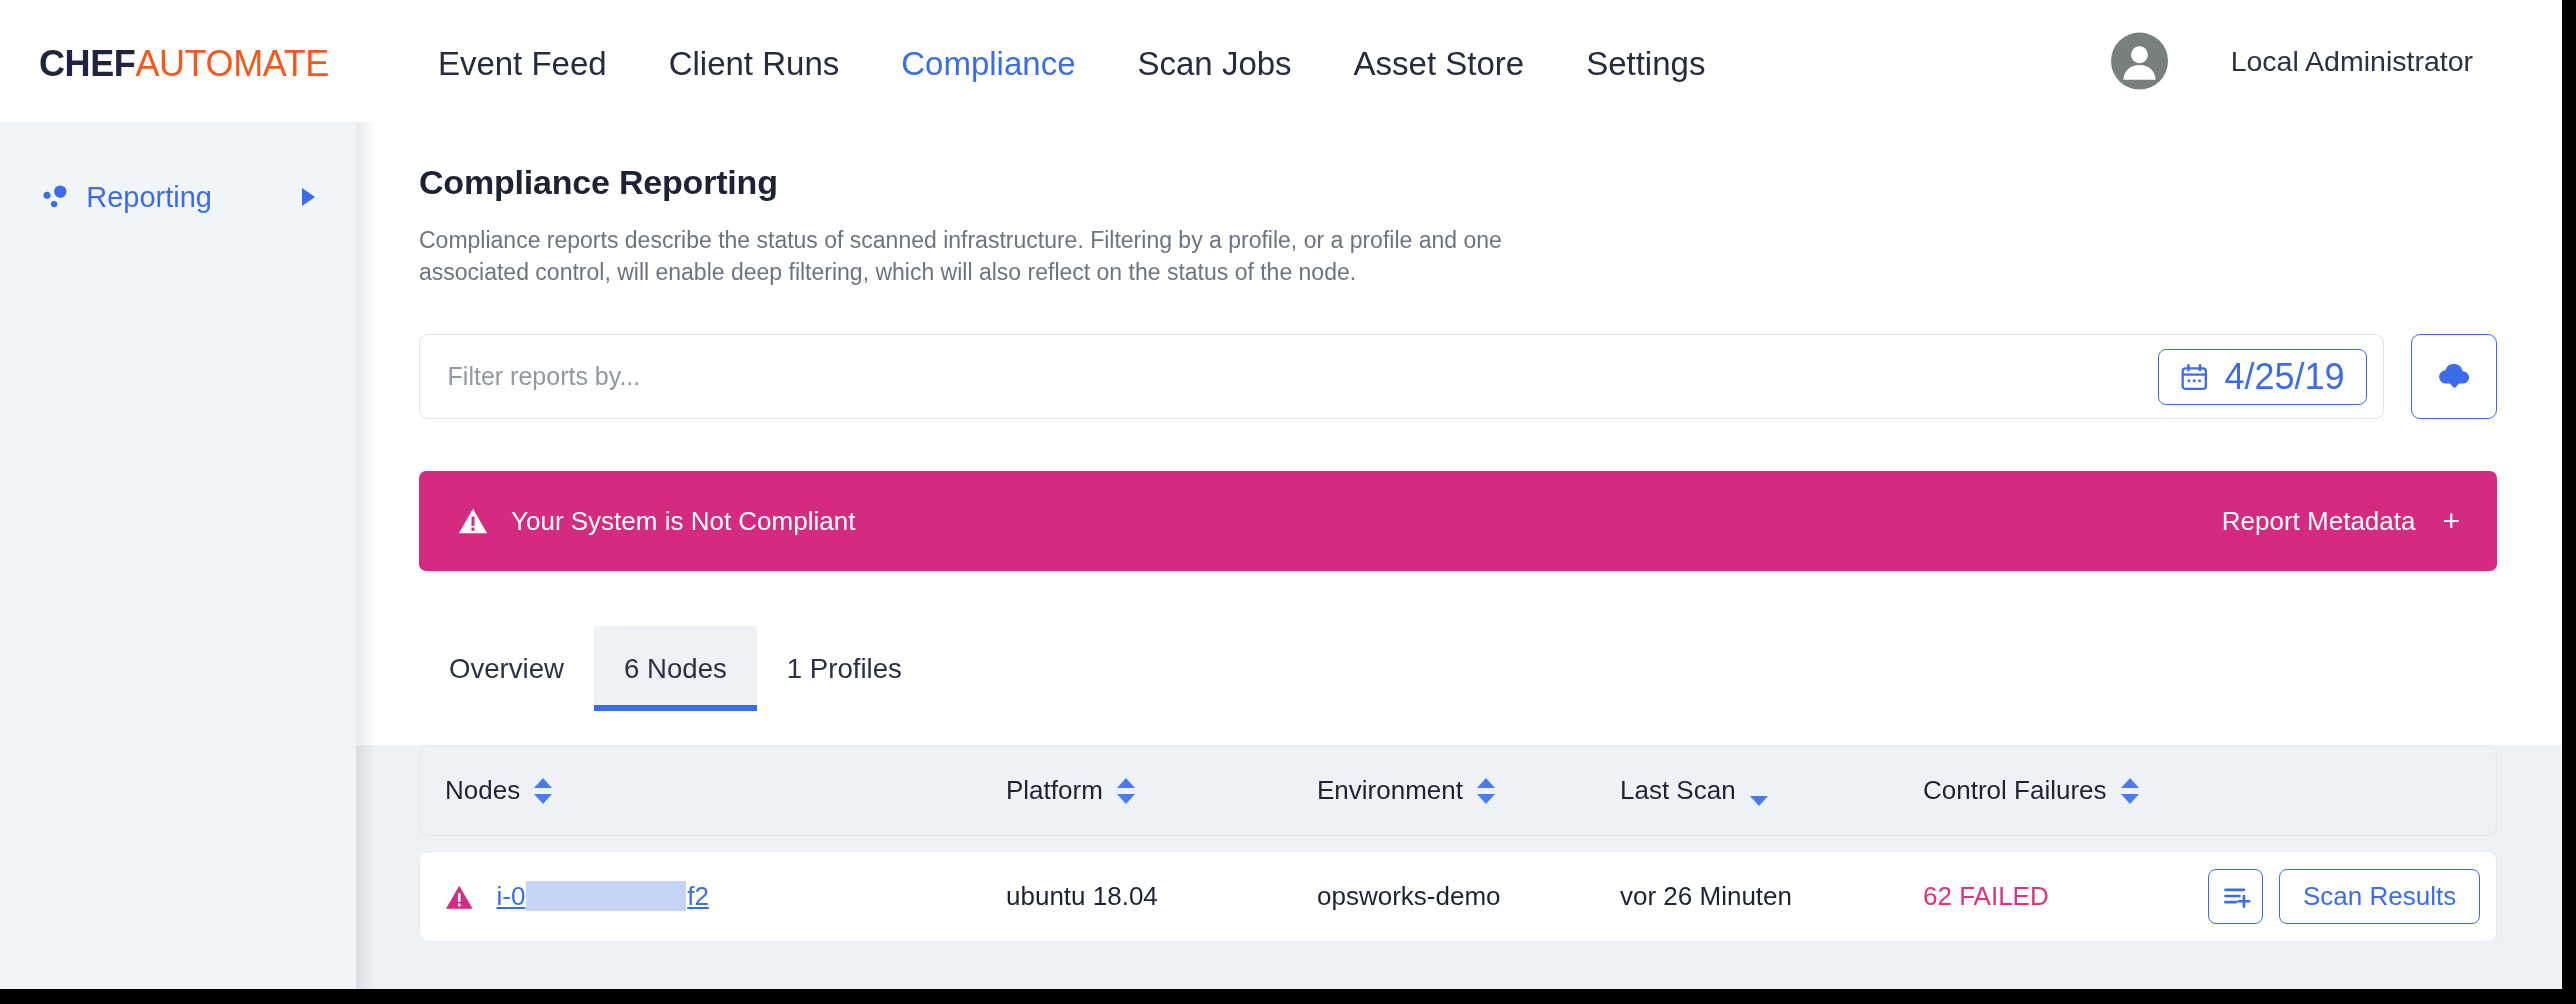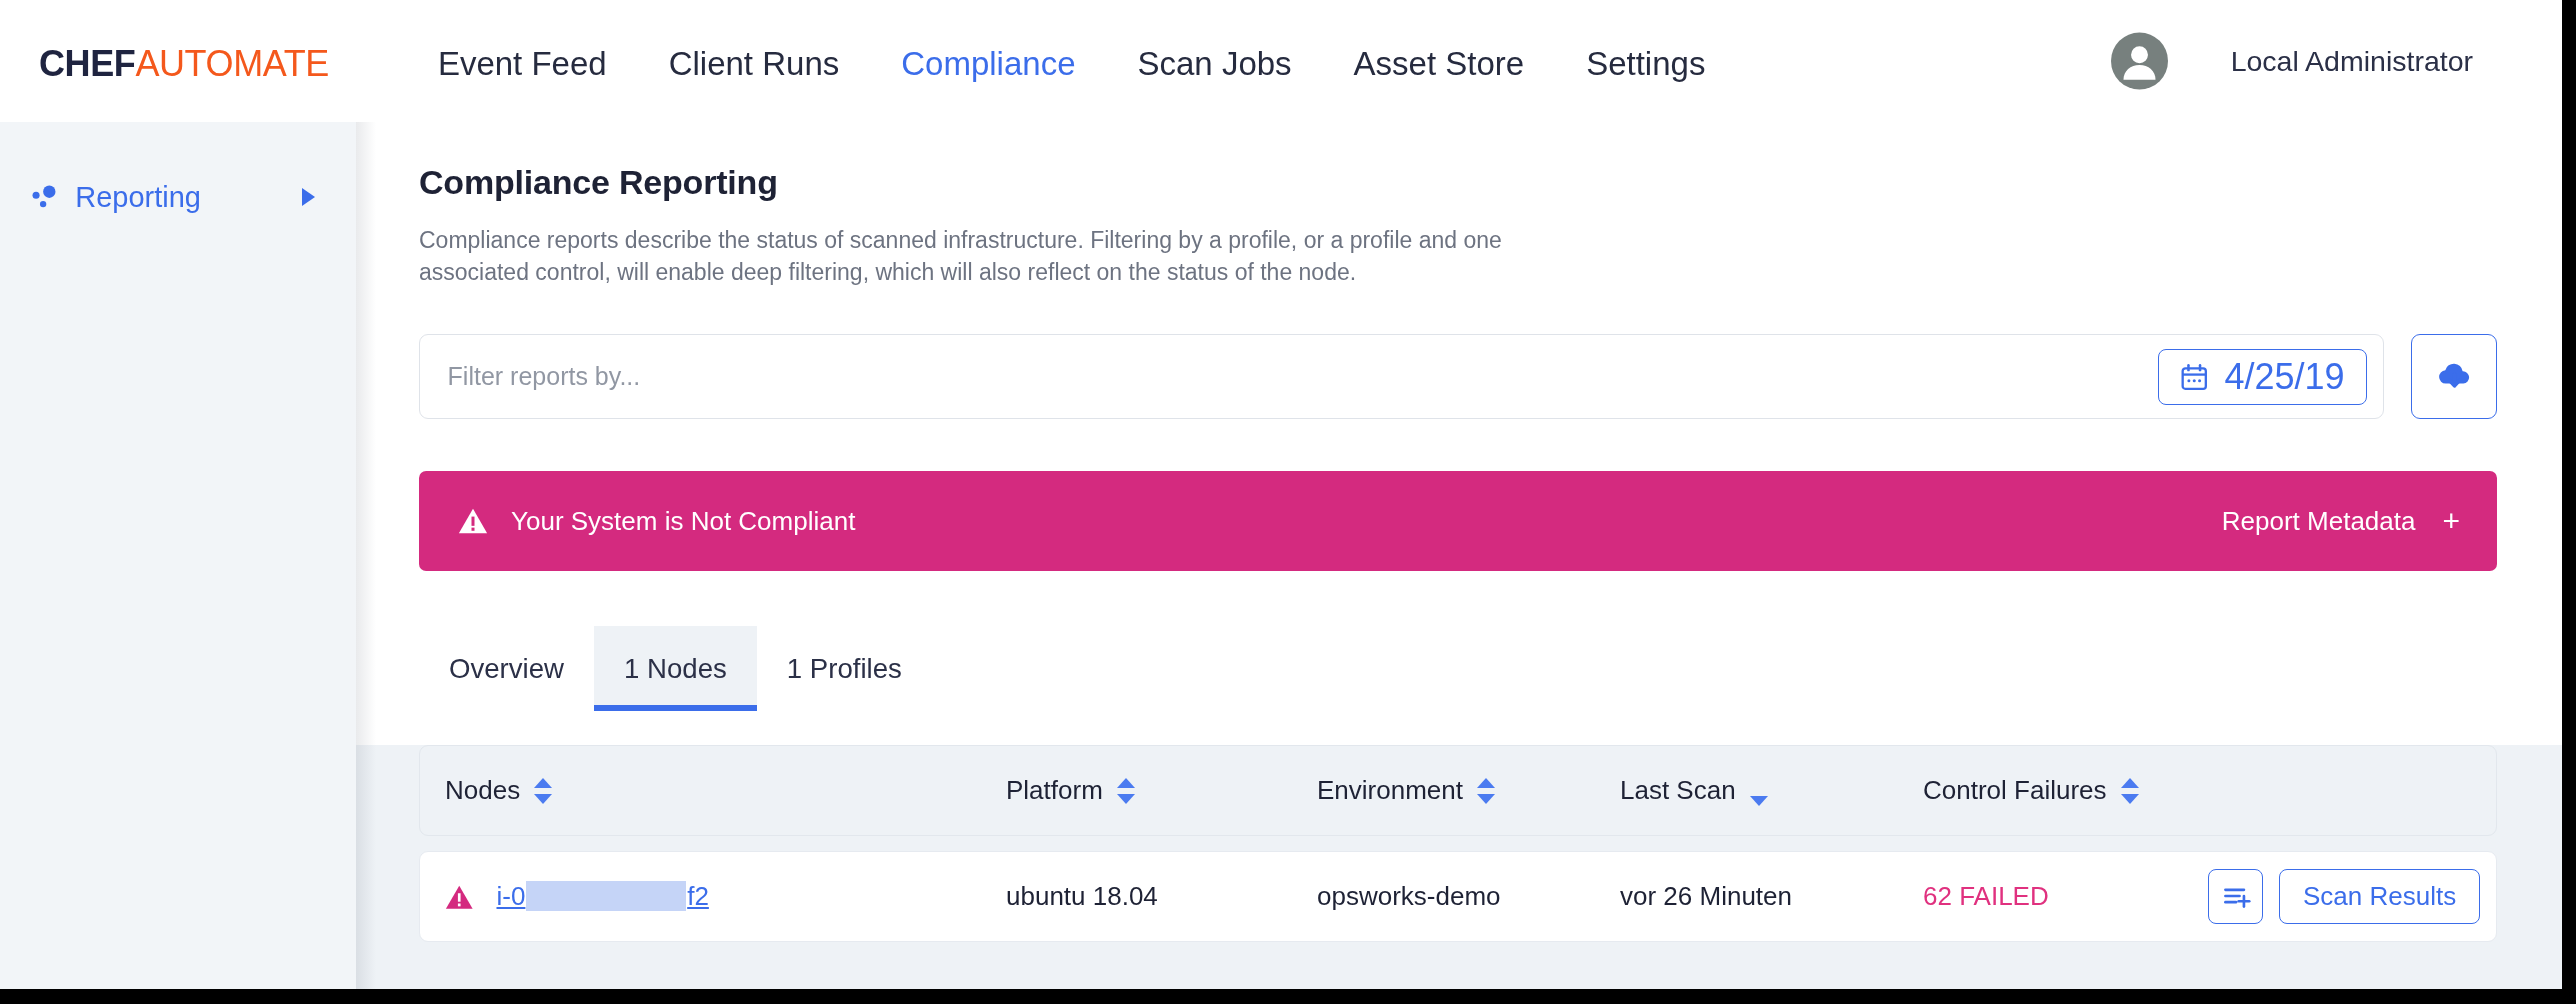--- a/index.html
+++ b/index.html
@@ -100,21 +100,21 @@
     flex: none;
     background: #f2f5f8;
     padding-top: 43px;
     position: relative;
     z-index: 5;
   }
   .side-item {
     display: flex;
     align-items: center;
     height: 64px;
-    padding: 0 41px 0 27px;
+    padding: 0 41px 0 38px;
     cursor: pointer;
   }
   .side-icon {
     width: 34px; height: 34px;
     flex: none;
     display: flex; align-items: center; justify-content: center;
   }
   .side-icon svg { width: 30px; height: 30px; display: block; }
   .side-label {
     font-size: 29px;
@@ -508,21 +508,21 @@
             <span class="alert-text">Your System is Not Compliant</span>
           </div>
           <div class="alert-meta">
             <span class="alert-meta-label">Report Metadata</span>
             <span class="alert-plus">+</span>
           </div>
         </div>
 
         <div class="tabs">
           <button class="tab">Overview</button>
-          <button class="tab active">1 Nodes</button>
+          <button class="tab active">6 Nodes</button>
           <button class="tab">1 Profiles</button>
         </div>
 
         <div class="table-panel">
 
           <div class="table-head">
             <div class="col-node">
               <span class="th">
                 <span>Nodes</span>
                 <span class="sort">

